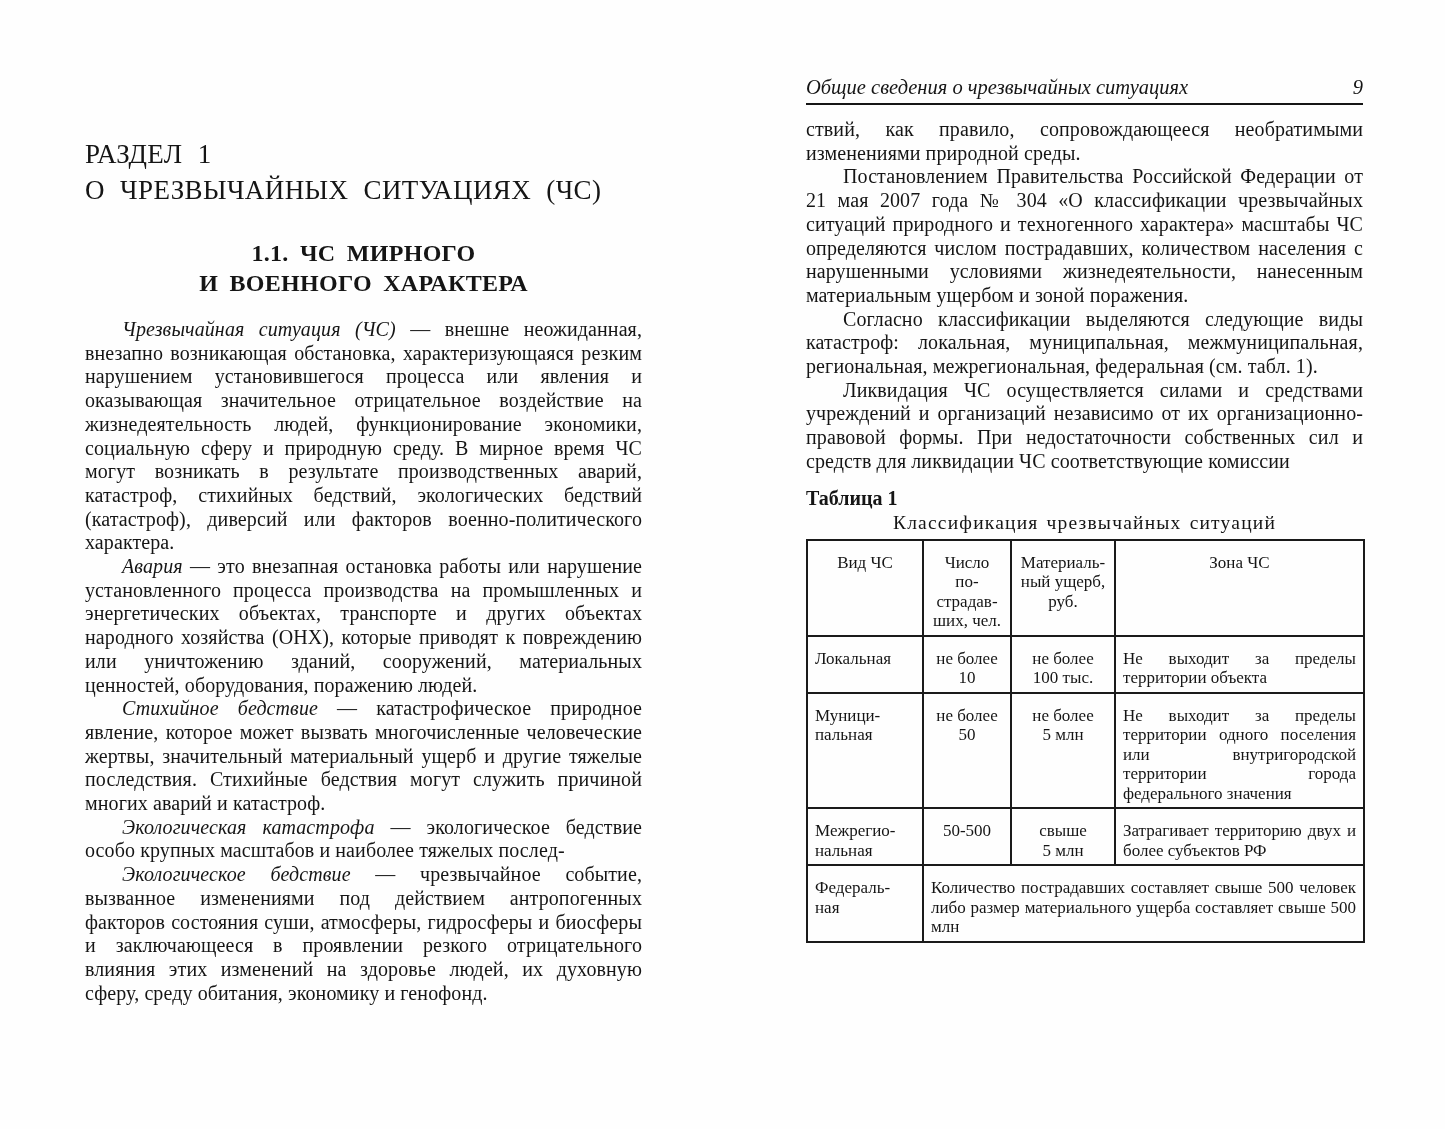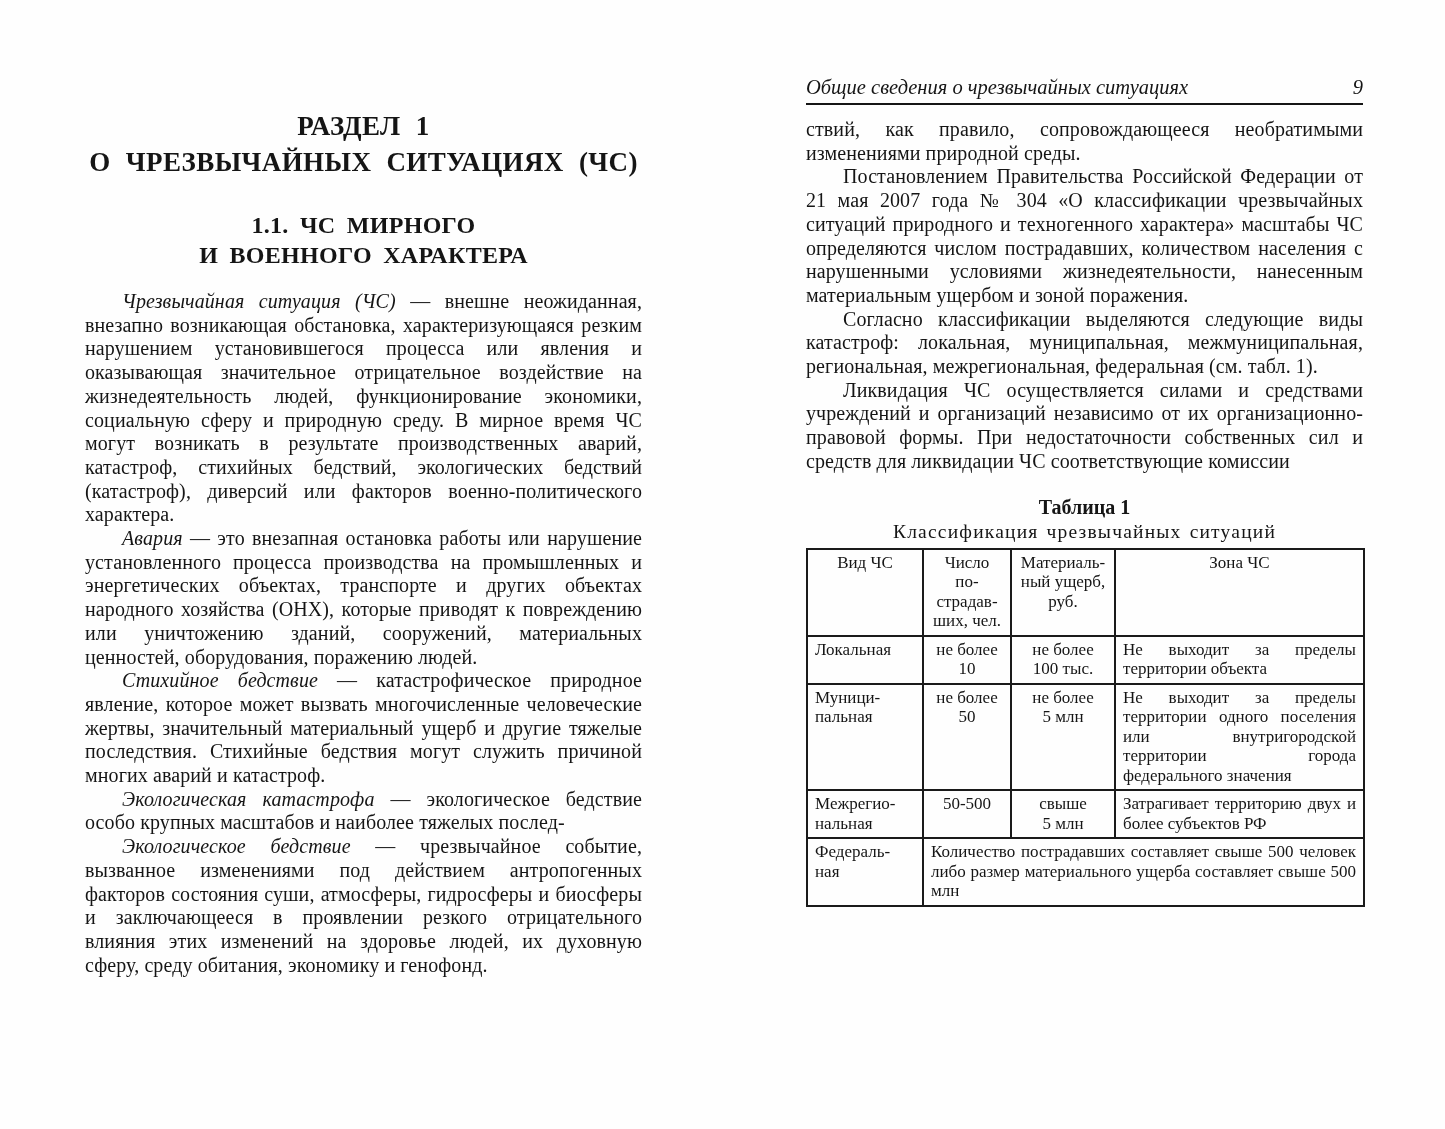--- a/index.html
+++ b/index.html
@@ -8,22 +8,22 @@
     background:#fefefe;color:#151515;
     font-family:"Liberation Serif","DejaVu Serif",serif;
     overflow:hidden;
   }
   .page-col{position:absolute;width:557px;}
   #left-page{left:85px;top:108px;}
   #right-page{left:806px;top:76px;}
 
   
   .chapter-title{
-    text-align:center;font-weight:bold;font-size:27px;line-height:36px;
-    word-spacing:8px;letter-spacing:0.4px;
+    font-weight:normal;font-size:27px;line-height:36px;
+    word-spacing:8px;letter-spacing:0.4px;margin-top:28px;
   }
   .section-title{
     text-align:center;font-weight:bold;font-size:24px;line-height:30px;
     word-spacing:5px;letter-spacing:0.3px;margin-top:30px;
   }
   .body-text{margin-top:20px;}
   .body-text p{
     margin:0;font-size:20px;line-height:23.7px;text-align:justify;
     text-indent:37px;letter-spacing:0.1px;
   }
@@ -36,33 +36,33 @@
     border-bottom:2px solid #151515;padding-bottom:5px;
   }
   .rp-body{margin-top:13px;}
   .rp-body p{
     margin:0;font-size:20px;line-height:23.7px;text-align:justify;
     letter-spacing:0.1px;
   }
   .rp-body p.indented{text-indent:37px;}
 
   .table-label{
-    margin-top:22px;text-align:center;font-weight:bold;font-size:20px;line-height:23px;
+    margin-top:13px;text-align:left;font-weight:bold;font-size:20px;line-height:23px;
   }
   .table-caption{
     text-align:center;font-size:19.5px;line-height:23px;
     letter-spacing:1.2px;margin-top:1px;word-spacing:2px;
   }
   table.classification{
     border-collapse:collapse;width:557px;margin-top:5px;
     font-size:17px;line-height:19.5px;table-layout:fixed;
   }
   table.classification th,
   table.classification td{
-    border:2px solid #1a1a1a;padding:3px 7px 4px 7px;
+    border:2px solid #1a1a1a;padding:12px 7px 4px 7px;
     white-space:pre-line;vertical-align:top;
   }
   table.classification th{font-weight:normal;text-align:center;}
   th.zone-h{vertical-align:middle;}
   td.kind{text-align:left;}
   td.num{text-align:center;}
   td.zone{text-align:justify;white-space:normal;}
   td.fedspan{text-align:justify;white-space:normal;}
 </style>
 </head>

